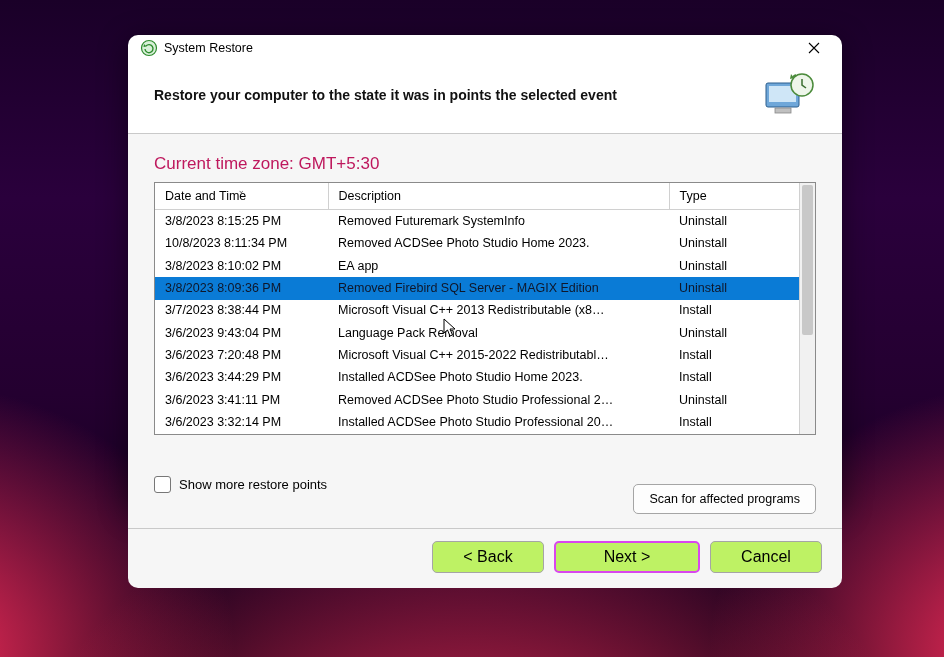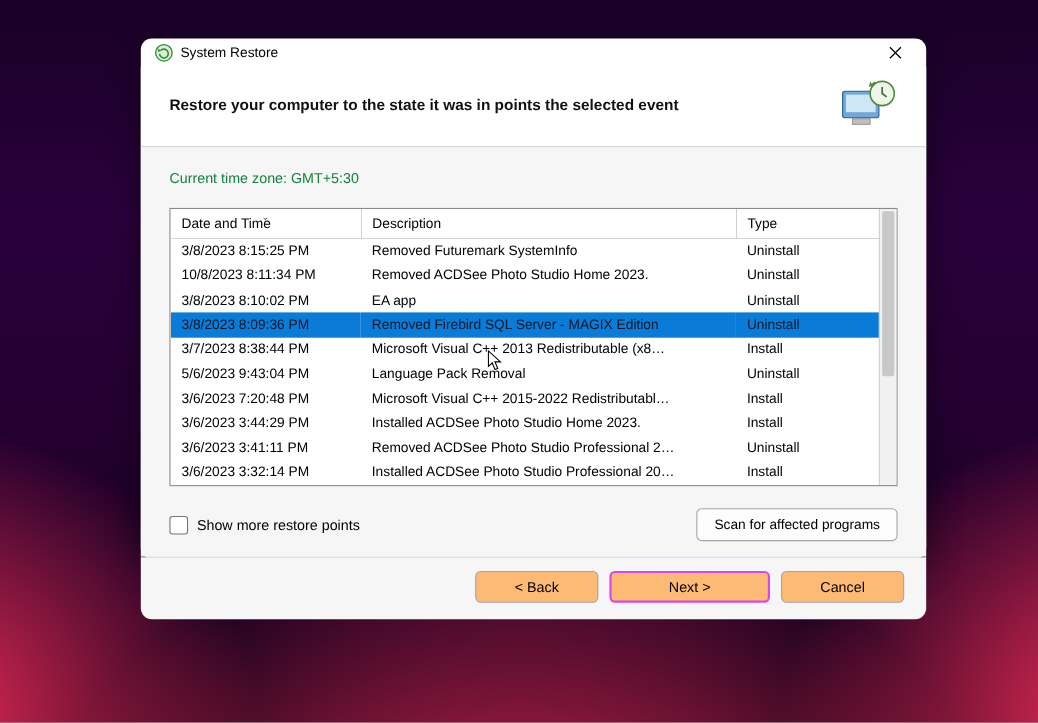--- a/index.html
+++ b/index.html
@@ -84,23 +84,23 @@
   }
 
   .body {
     flex: 1;
     padding: 20px 26px 14px 26px;
     background: #f6f6f6;
     display: flex;
     flex-direction: column;
   }
   .tz-line {
-    font-size: 13px;
-    color: #15803d;
-    margin-bottom: 20px;
+    font-size: 17px;
+    color: #be185d;
+    margin-bottom: 8px;
   }
 
   .table-wrap {
     border: 1px solid #8a8a8a;
     background: #fff;
     height: 251px;
     display: flex;
     overflow: hidden;
   }
   table {
@@ -173,39 +173,40 @@
     font-size: 13px;
   }
   .scan-btn {
     margin-left: auto;
     padding: 7px 15px;
     border: 1px solid #a5a5a5;
     border-radius: 5px;
     background: #fdfdfd;
     font-size: 12.5px;
     cursor: default;
+    margin-top: 29px;
   }
 
   .footer {
     border-top: 1px solid #c9c9c9;
     padding: 12px 20px 15px 20px;
     display: flex;
     justify-content: flex-end;
     gap: 10px;
     background: #f6f6f6;
     border-bottom-left-radius: 10px;
     border-bottom-right-radius: 10px;
   }
   .win-btn {
     min-width: 82px;
     padding: 6px 14px;
     border: 1px solid #a5a5a5;
     border-radius: 5px;
-    background: #fdba74;
-    font-size: 13px;
+    background: #bef264;
+    font-size: 16px;
     text-align: center;
     cursor: default;
   }
   .win-btn.default {
     border: 2px solid #d946ef;
     padding: 5px 30px;
   }
 
   .cursor {
     position: absolute;
@@ -291,21 +292,21 @@
                 <td>3/8/2023 8:09:36 PM</td>
                 <td>Removed Firebird SQL Server - MAGIX Edition</td>
                 <td>Uninstall</td>
               </tr>
               <tr>
                 <td>3/7/2023 8:38:44 PM</td>
                 <td>Microsoft Visual C++ 2013 Redistributable (x8…</td>
                 <td>Install</td>
               </tr>
               <tr>
-                <td>5/6/2023 9:43:04 PM</td>
+                <td>3/6/2023 9:43:04 PM</td>
                 <td>Language Pack Removal</td>
                 <td>Uninstall</td>
               </tr>
               <tr>
                 <td>3/6/2023 7:20:48 PM</td>
                 <td>Microsoft Visual C++ 2015-2022 Redistributabl…</td>
                 <td>Install</td>
               </tr>
               <tr>
                 <td>3/6/2023 3:44:29 PM</td>

